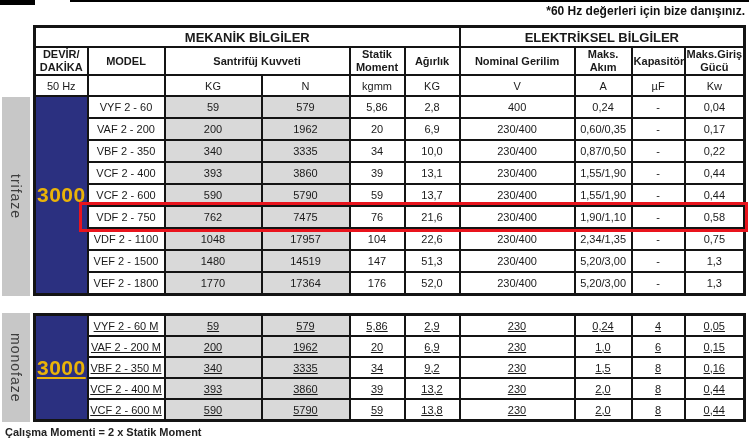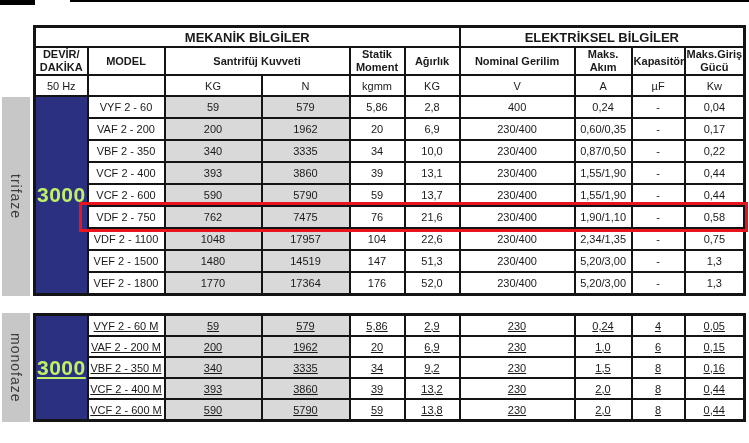--- a/index.html
+++ b/index.html
@@ -14,39 +14,40 @@
   table.spec { position:absolute; left:33px; border-collapse:collapse; table-layout:fixed; background:#fff; border:3px solid #141414; }
   #table-tri { top:25px; width:713px;padding-left:7px; }
   #table-mono { top:313px; width:713px; }
   th, td { border:2px solid #141414; text-align:center; vertical-align:middle; padding:0 1px; overflow:hidden; }
   tr.group-row th { height:18px; font-size:13px; font-weight:bold; }
   tr.col-row th { height:26px; font-size:11px; font-weight:bold; line-height:1.15; }
   tr.unit-row th { height:19px; font-size:11px; font-weight:normal; }
   tbody td { height:20px; font-size:11px; font-weight:normal; }
   #table-mono tbody td { height:19px;text-decoration:underline; }
   td.shade { background:#d9d9d9; }
-  td.rpm { background:#2b3080; color:#bef264; font-size:21px; font-weight:bold; letter-spacing:0.5px; }
+  td.rpm { background:#2b3080; color:#eab308; font-size:21px; font-weight:bold; letter-spacing:0.5px; }
 
   .sidebar { position:absolute; left:2px; width:28px; background:#c7c7c7; display:flex; align-items:center; justify-content:center; }
   .sidebar-tri { top:97px; height:199px; }
   .sidebar-mono { top:313px; height:109px; }
   .sidebar span { writing-mode:vertical-rl; font-size:14px; color:#3d3d3d; letter-spacing:1px; }
 
   .red-box { position:absolute; left:79px; width:669px; top:203px; height:30px;
     border:3px solid #e9141d; box-sizing:border-box; z-index:5; pointer-events:none; background:transparent; }
 
   .footer-note { position:absolute; left:5px; top:426px; font-size:11px; font-weight:bold; color:#222; }
 </style>
 </head>
 <body>
 
 <div class="page" id="page">
 
   <div class="top-bar-left"></div>
   <div class="top-rule"></div>
+  <div class="note">*60 Hz değerleri için bize danışınız.</div>
 
   <div class="sidebar sidebar-tri">
     <span>trifaze</span>
   </div>
   <div class="sidebar sidebar-mono">
     <span>monofaze</span>
   </div>
 
   <table class="spec" id="table-tri">
     <colgroup>
@@ -262,14 +263,15 @@
           <td>230</td>
           <td>2,0</td>
           <td>8</td>
           <td>0,44</td>
         </tr>
       </tbody>
   </table>
 
   <div class="red-box" id="red-box" style="top: 202px; height: 30px;"></div>
 
+  <div class="footer-note">Çalışma Momenti = 2 x Statik Moment</div>
 
 </div>
 
 </body></html>

